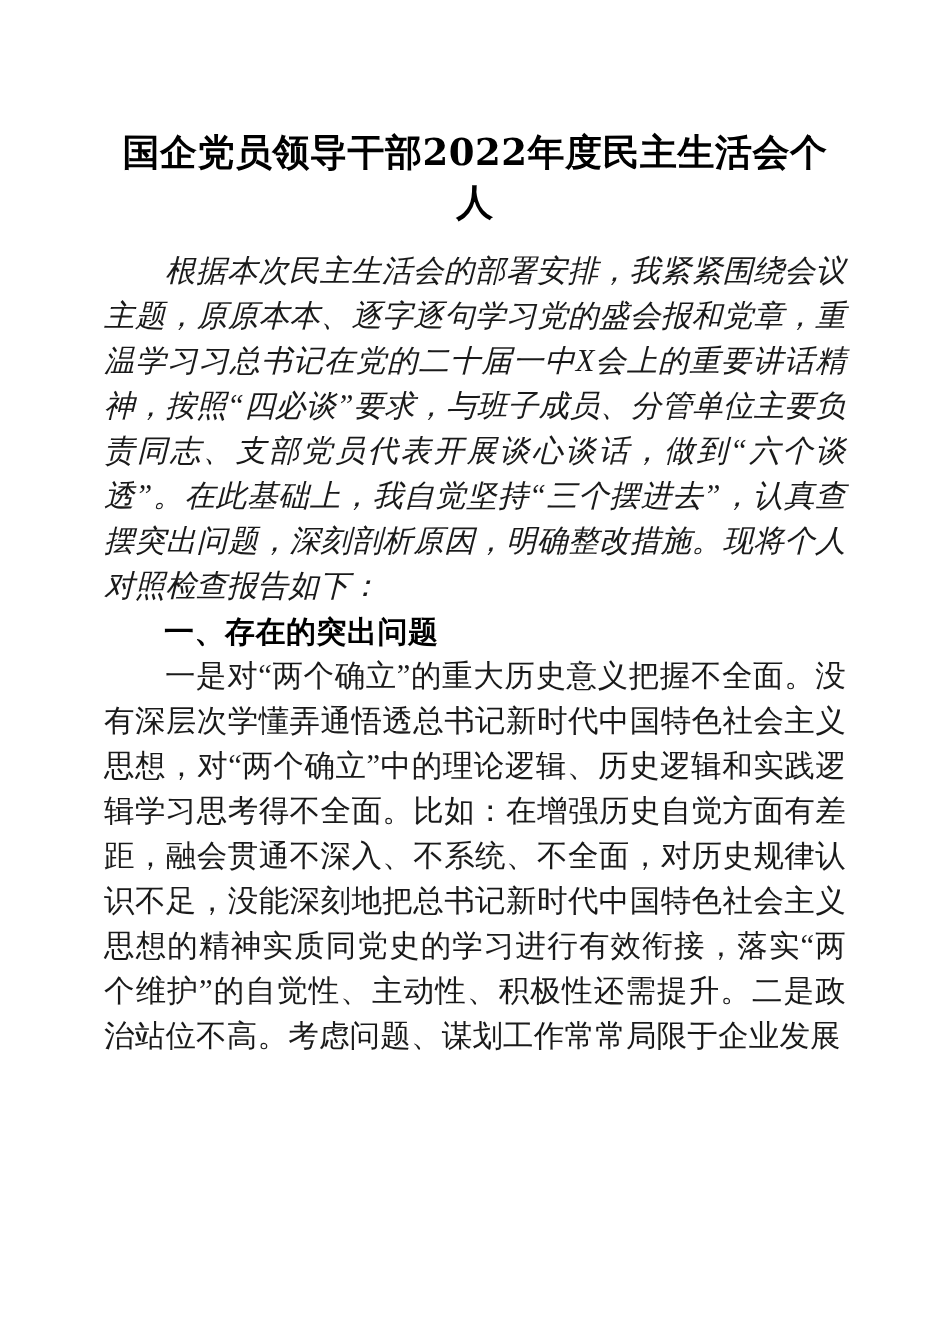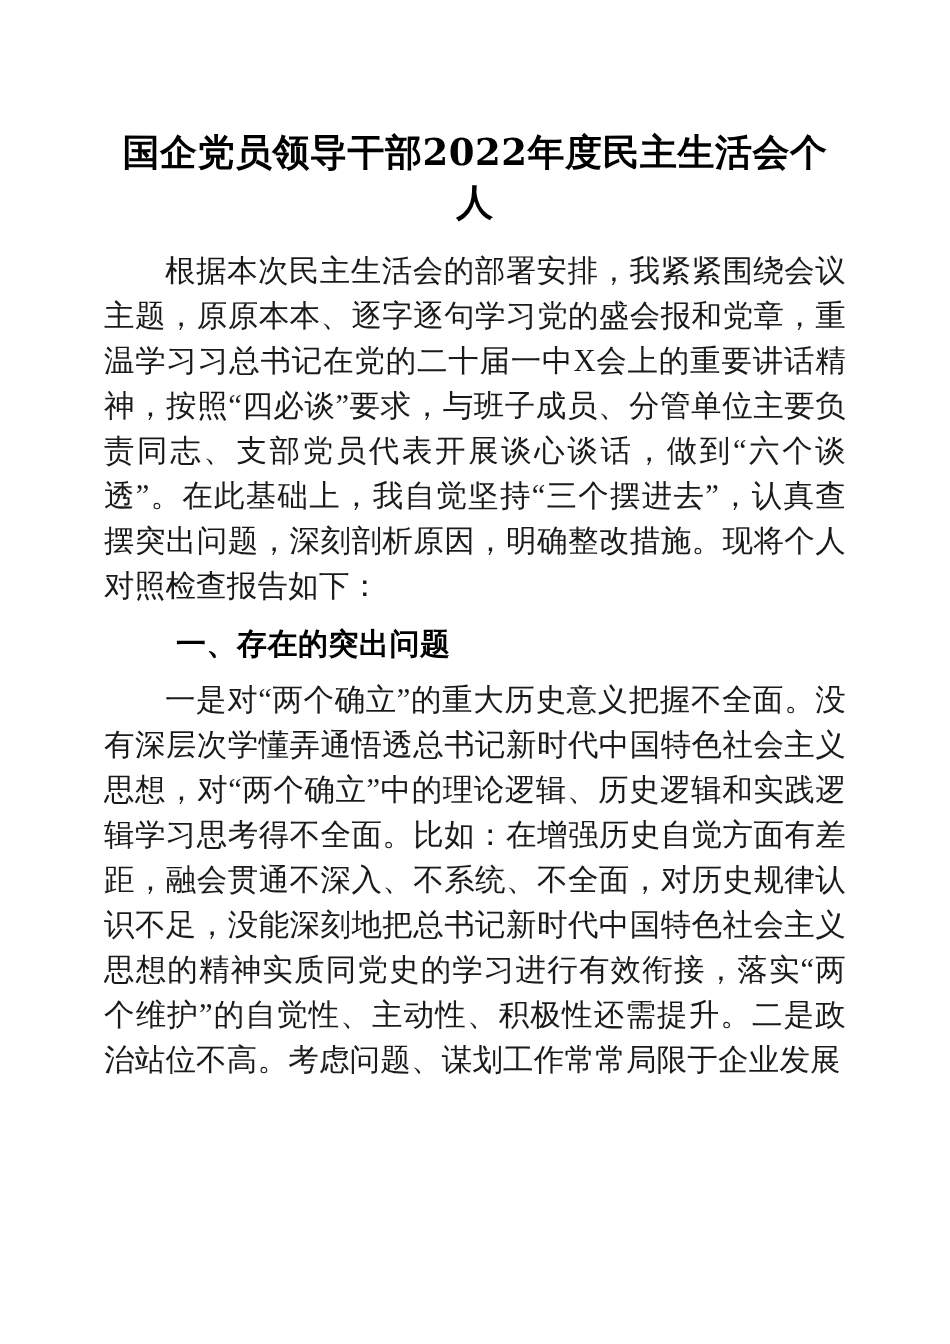--- a/index.html
+++ b/index.html
@@ -54,25 +54,26 @@
     line-height: 45px;
     text-align: justify;
     text-justify: inter-ideograph;
     text-indent: 61px;
     letter-spacing: 0.2px;
     color: #1a1a1a;
     word-break: break-all;
   }
   .para.first {
     margin-top: 22px;
+    font-style: italic;
   }
 
   
   .section-heading {
-    margin: 12px;
+    margin: 0;
     font-family: "Liberation Sans", "DejaVu Sans", sans-serif;
     font-weight: 700;
     font-size: 30px;
     line-height: 45px;
     text-indent: 60px;
     letter-spacing: 0.5px;
     color: #000000;
   }
 </style>
 </head>

